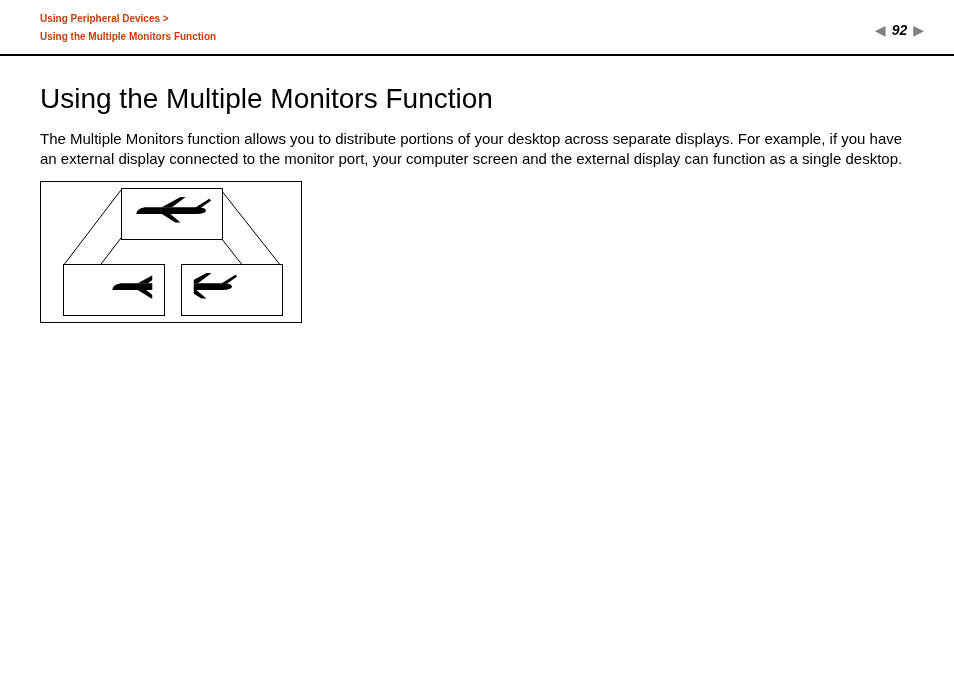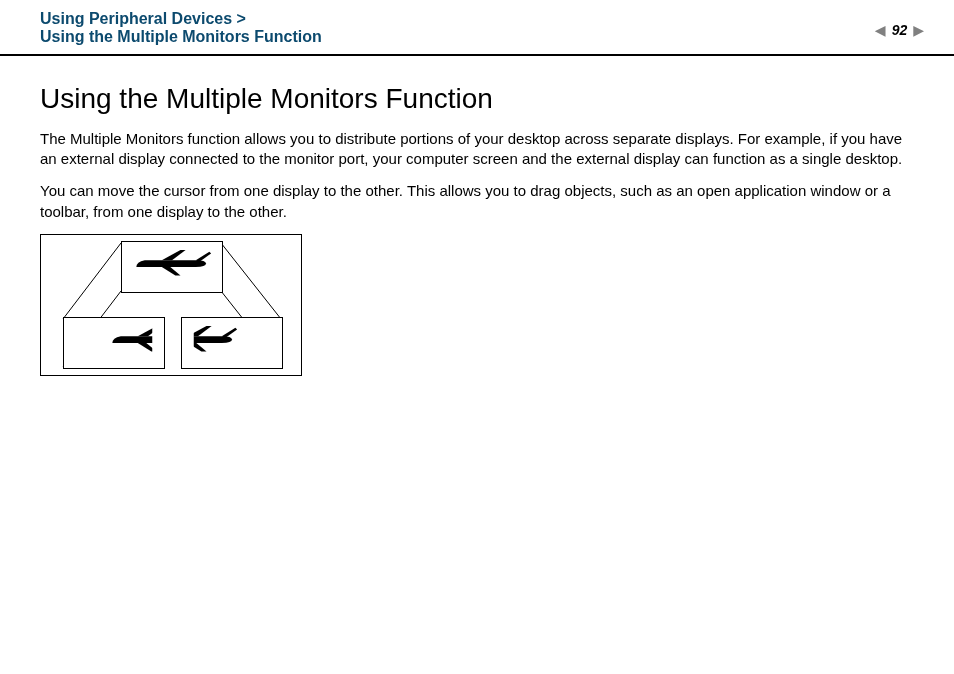--- a/index.html
+++ b/index.html
@@ -25,23 +25,23 @@
     box-sizing: border-box;
   }
   .header-rule {
     position: absolute;
     left: 0; right: 0; bottom: 0;
     height: 2px;
     background: #000;
   }
   .breadcrumb {
     font-weight: bold;
-    font-size: 16px;
+    font-size: 10px;
     line-height: 18px;
-    color: #0c4a6e;
+    color: #c2410c;
   }
   .pager {
     position: absolute;
     right: 30px;
     top: 22px;
     display: flex;
     align-items: center;
     gap: 6px;
   }
   .arrow-btn {
@@ -132,21 +132,20 @@
       <span class="arrow-btn">◀</span>
       <span class="page-number">92</span>
       <span class="arrow-btn">▶</span>
     </div>
     <div class="header-rule"></div>
   </div>
 
   <div class="content">
     <h1 class="title">Using the Multiple Monitors Function</h1>
     <p class="body">The Multiple Monitors function allows you to distribute portions of your desktop across separate displays. For example, if you have an external display connected to the monitor port, your computer screen and the external display can function as a single desktop.</p>
-    <p class="body">You can move the cursor from one display to the other. This allows you to drag objects, such as an open application window or a toolbar, from one display to the other.</p>
 
     <div class="figure">
 
       <svg class="connectors" viewBox="0 0 260 140">
         <line x1="80" y1="8" x2="22" y2="84" stroke="#000" stroke-width="1"></line>
         <line x1="80" y1="56" x2="22" y2="132" stroke="#000" stroke-width="1"></line>
         <line x1="180" y1="8" x2="240" y2="84" stroke="#000" stroke-width="1"></line>
         <line x1="180" y1="56" x2="240" y2="132" stroke="#000" stroke-width="1"></line>
       </svg>
 

